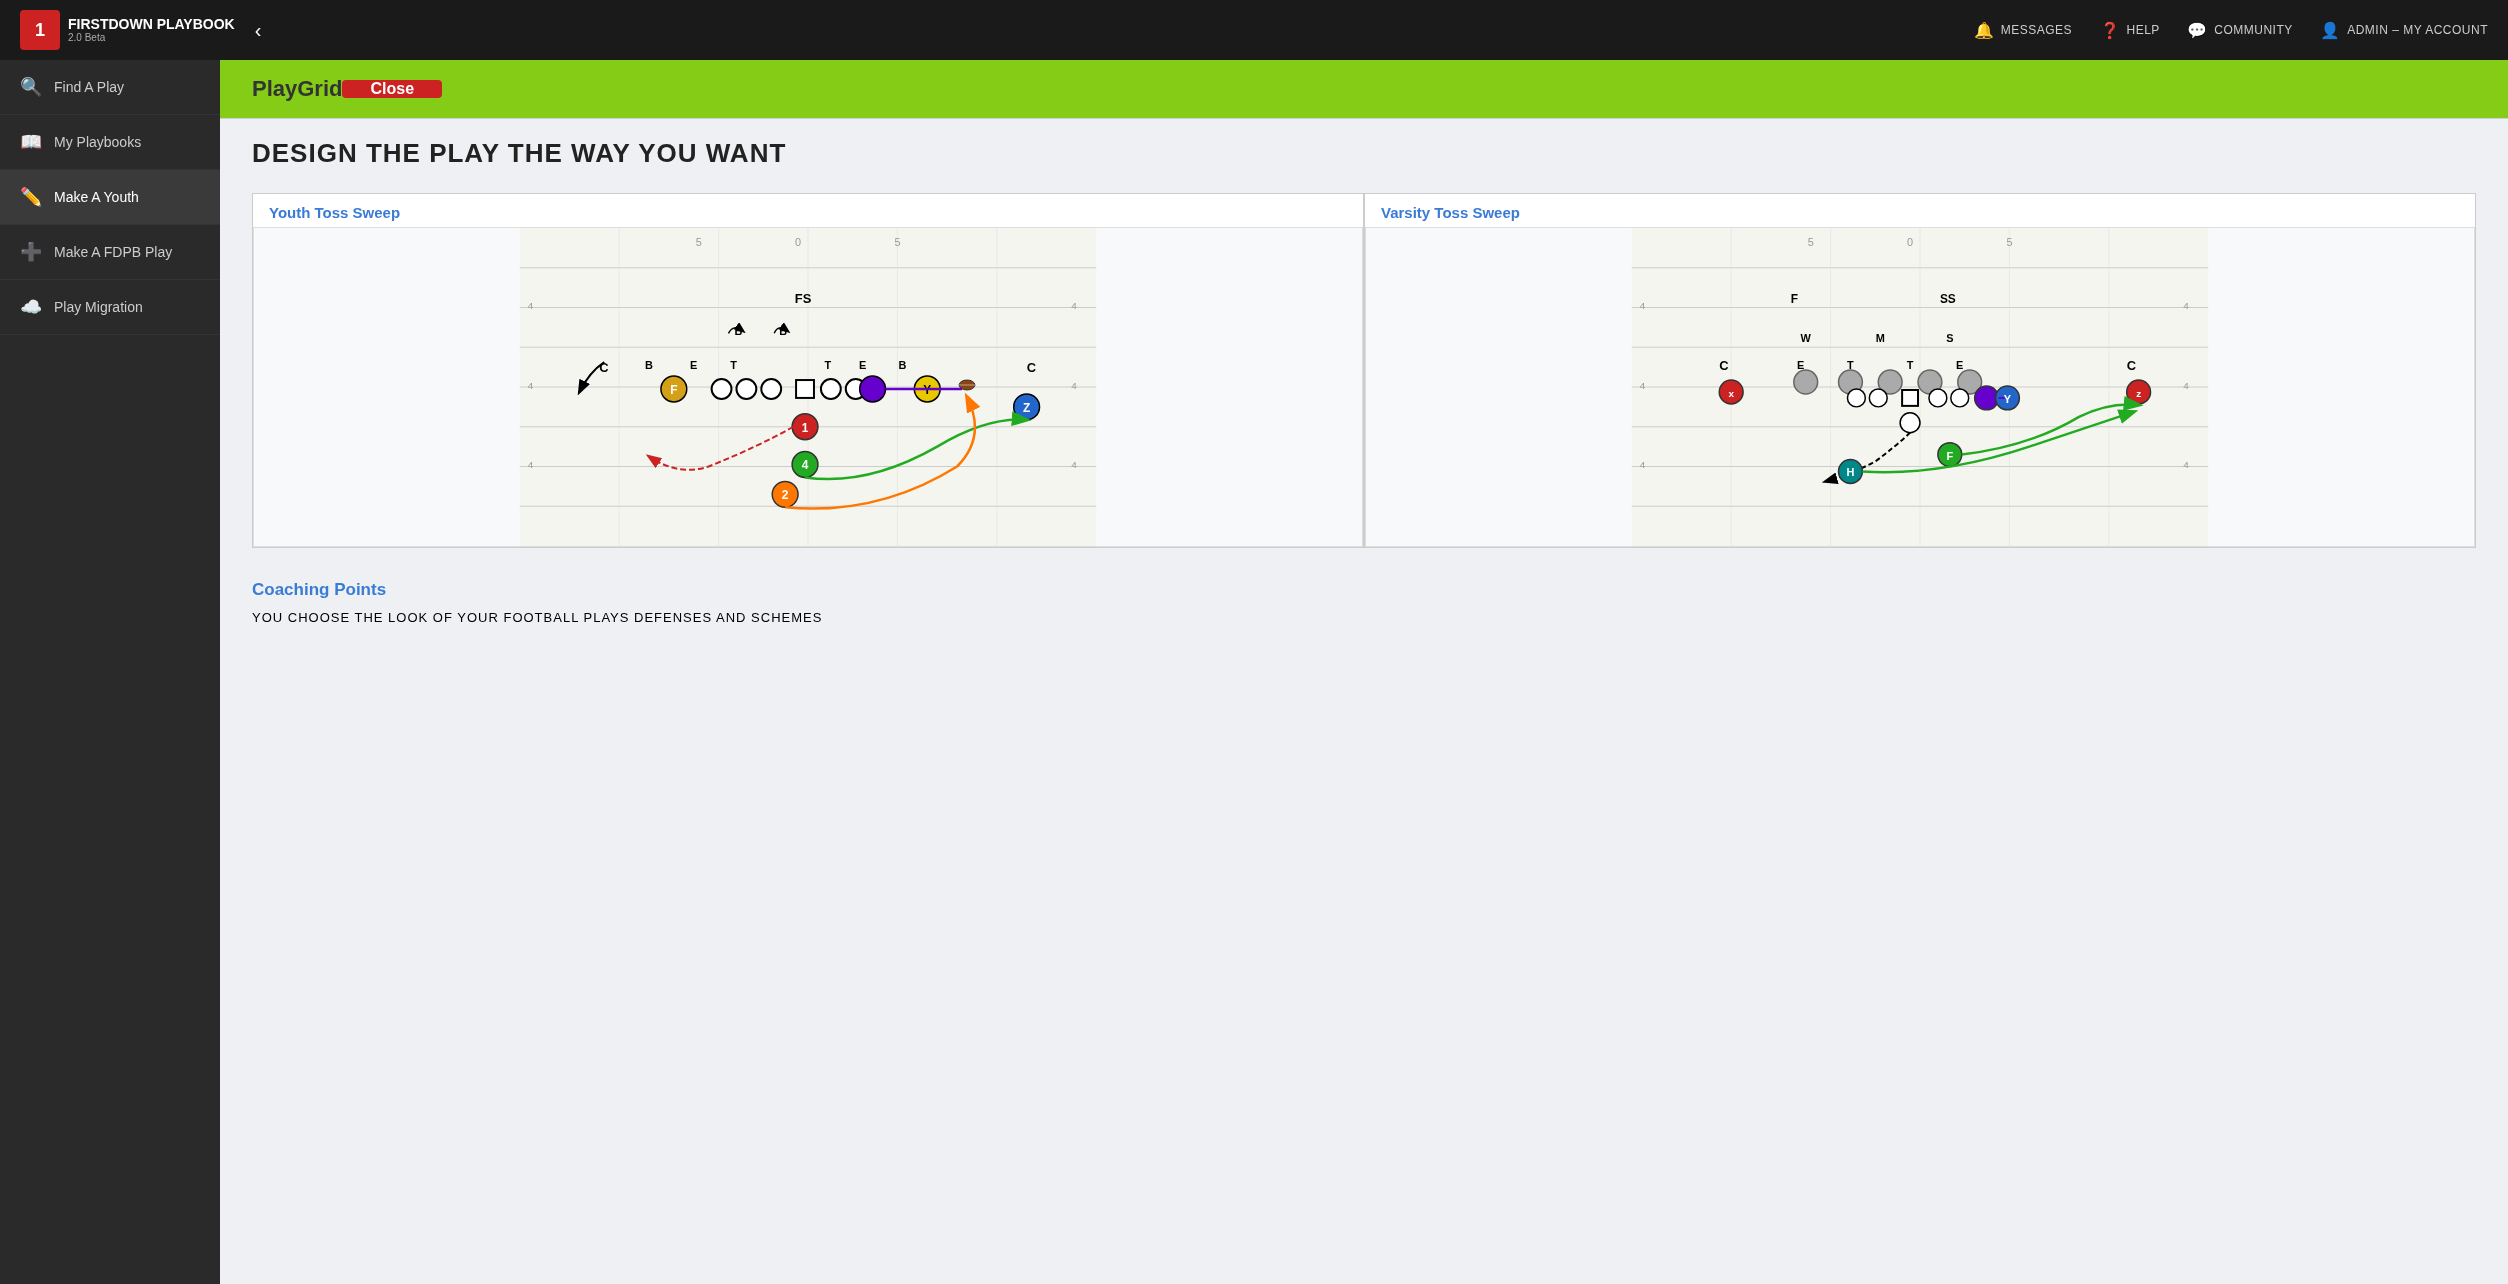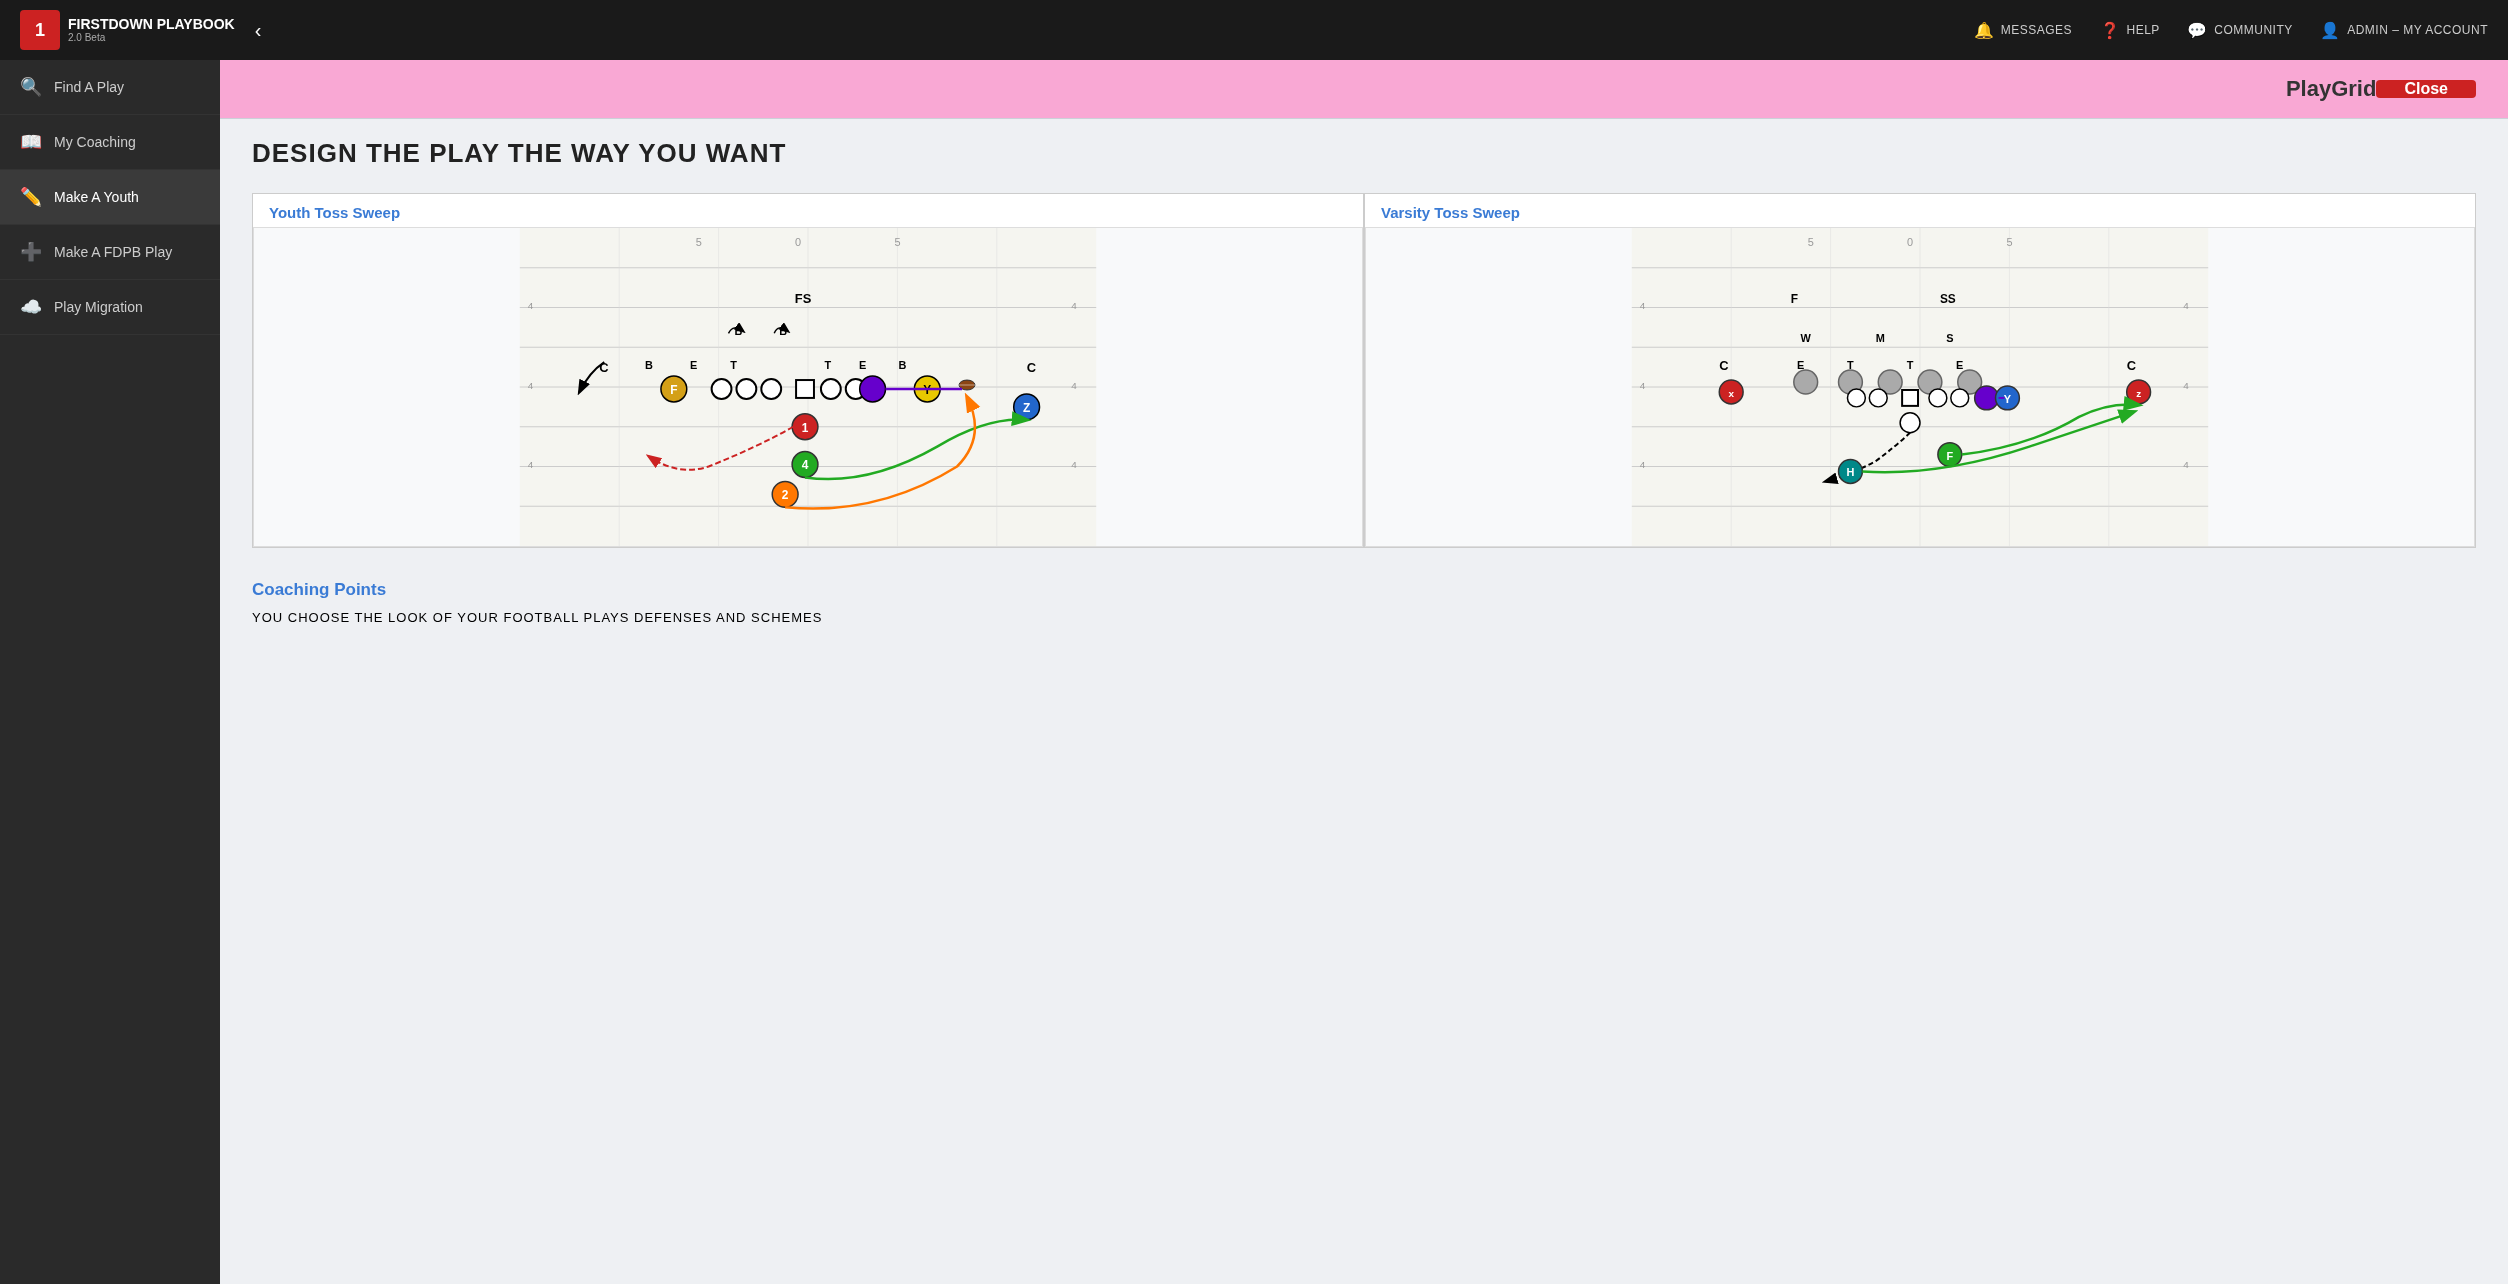--- a/index.html
+++ b/index.html
@@ -112,25 +112,25 @@
 
     
     .content-area {
       flex: 1;
       overflow-y: auto;
       background: #eef0f3;
     }
 
     
     .page-header {
-      background: #f9a8d4;
+      background: #84cc16;
       padding: 16px 32px;
       display: flex;
       align-items: center;
-      justify-content: flex-end;
+      justify-content: flex-start;
       border-bottom: 1px solid #ccd0d8;
     }
     .page-title {
       font-size: 22px;
       font-weight: 600;
       color: #333;
     }
     .close-btn {
       background: #cc2222;
       color: white;
@@ -241,21 +241,21 @@
 
 <div class="main-layout">
 
   <aside class="sidebar">
     <div class="sidebar-item">
       <span class="sidebar-item-icon">🔍</span>
       <span>Find A Play</span>
     </div>
     <div class="sidebar-item">
       <span class="sidebar-item-icon">📖</span>
-      <span>My Coaching</span>
+      <span>My Playbooks</span>
     </div>
     <div class="sidebar-item active">
       <span class="sidebar-item-icon">✏️</span>
       <span>Make A Youth</span>
     </div>
     <div class="sidebar-item">
       <span class="sidebar-item-icon">➕</span>
       <span>Make A FDPB Play</span>
     </div>
     <div class="sidebar-item">

